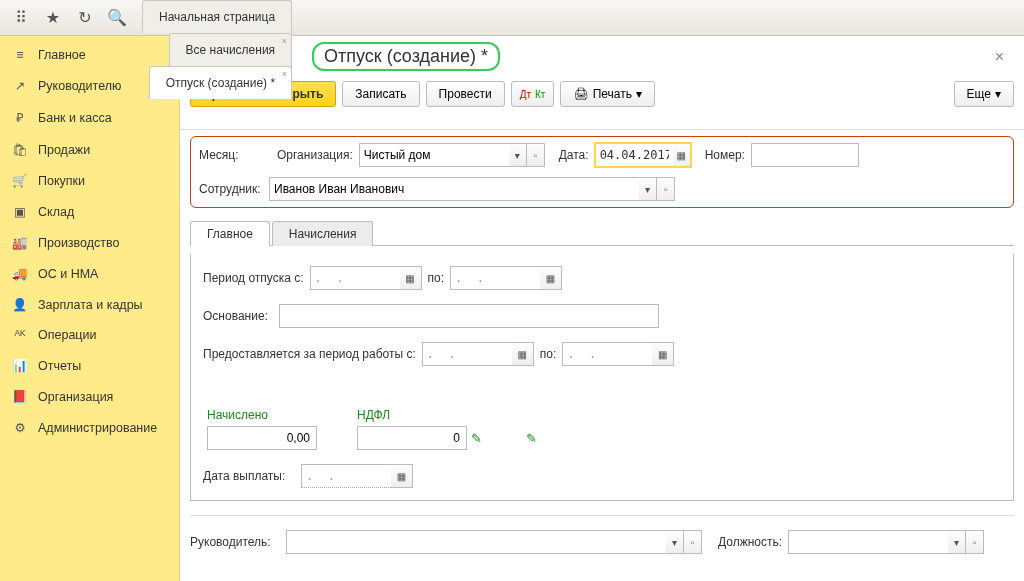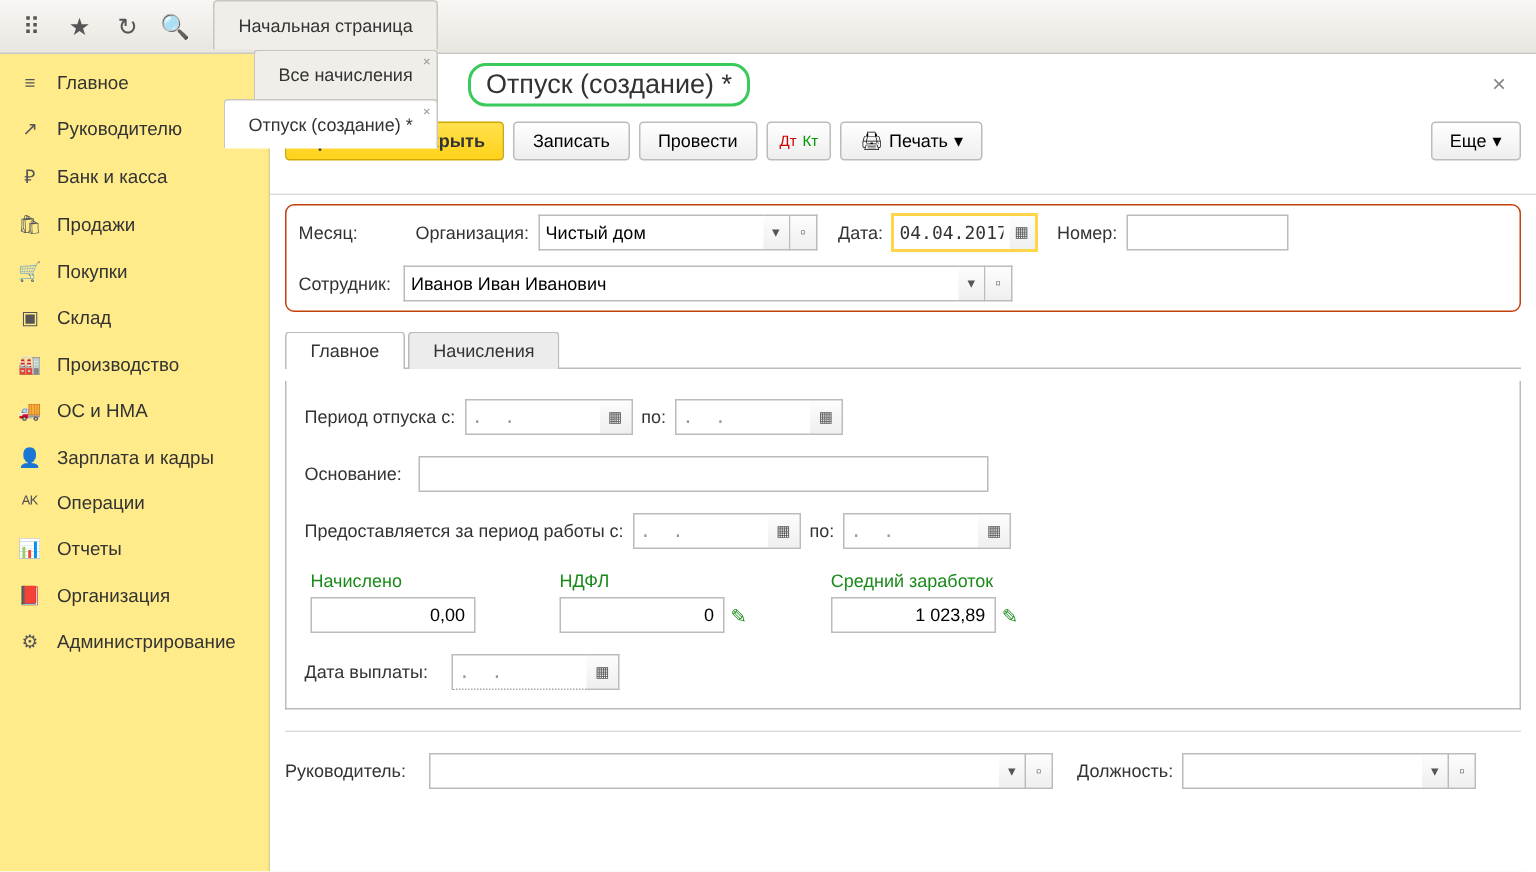--- a/index.html
+++ b/index.html
@@ -48,21 +48,21 @@
 
 .inner-tabs { display: flex; border-bottom: 1px solid #bbb; margin-top: 4px; }
 .inner-tab { padding: 5px 16px; border: 1px solid #bbb; border-bottom: none; background: #ececec; cursor: pointer; font-size: 12px; position: relative; top: 1px; border-radius: 3px 3px 0 0; margin-right: 2px; }
 .inner-tab.active { background: #fff; }
 
 .tab-pane { border: 1px solid #bbb; border-top: none; padding: 12px; display: flex; flex-direction: column; gap: 14px; }
 .date-inp { width: 90px; font-family: monospace; color: #999; }
 .date-inp-filled { color: #333; }
 .cal-btn { width: 22px; height: 24px; border: 1px solid #bbb; border-left: none; background: linear-gradient(#fdfdfd,#efefef); cursor: pointer; font-size: 10px; color: #555; display: flex; align-items: center; justify-content: center; }
 
-.calc-row { display: flex; gap: 56px; margin-left: 4px; }
+.calc-row { display: flex; gap: 40px; margin-left: 4px; margin-top: 28px; }
 .calc-col { display: flex; flex-direction: column; gap: 4px; }
 .calc-lbl { color: #1a8a1a; font-size: 12px; }
 .calc-inp { width: 110px; height: 24px; border: 1px solid #bbb; text-align: right; padding: 0 6px; font-size: 12px; }
 .pencil { color: #1a8a1a; font-size: 13px; margin-left: 4px; cursor: pointer; align-self: flex-end; position: relative; top: -4px; }
 
 .dotted-under { border-bottom: 1px dotted #aaa; }
 hr.sep { border: none; border-top: 1px solid #ddd; margin: 6px 0; }
 </style>
 </head>
 <body>
@@ -239,24 +239,20 @@
             <input class="calc-inp" value="0,00" style="">
           </div>
           <div style="display:flex;align-items:flex-end">
               <div class="calc-col">
             <span class="calc-lbl">НДФЛ</span>
             <input class="calc-inp" value="0" style="">
           </div>
               <span class="pencil">✎</span>
             </div>
           <div style="display:flex;align-items:flex-end">
-              <div class="calc-col">
-            <span class="calc-lbl">Средний заработок</span>
-            <input class="calc-inp" value="1 023,89" style="">
-          </div>
               <span class="pencil">✎</span>
             </div>
         </div>
 
         <div class="row">
           <span class="lbl" style="width:92px">Дата выплаты:</span>
           <div class="sel-wrap">
               <input class="inp date-inp dotted-under" value=".  ." style="">
               <button class="cal-btn">▦</button>
             </div>

